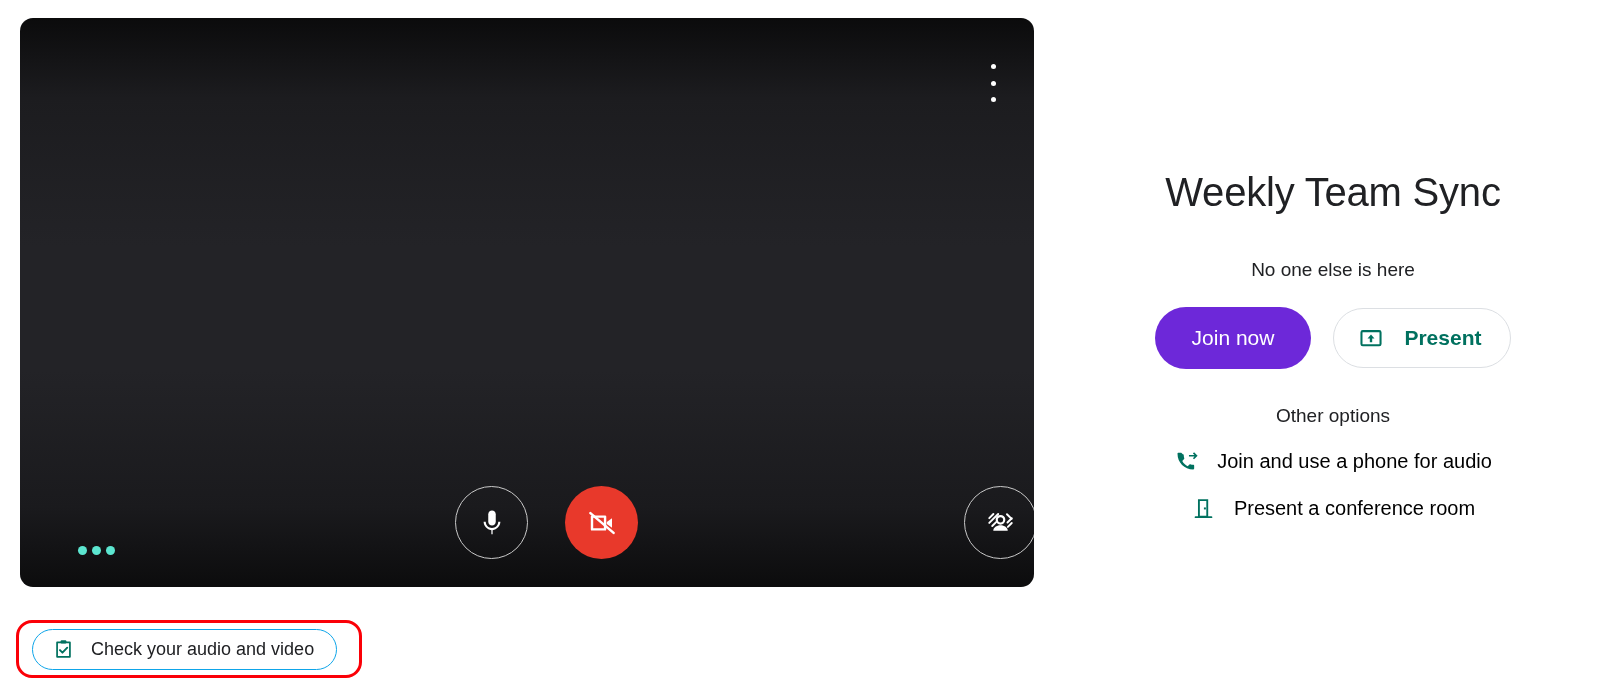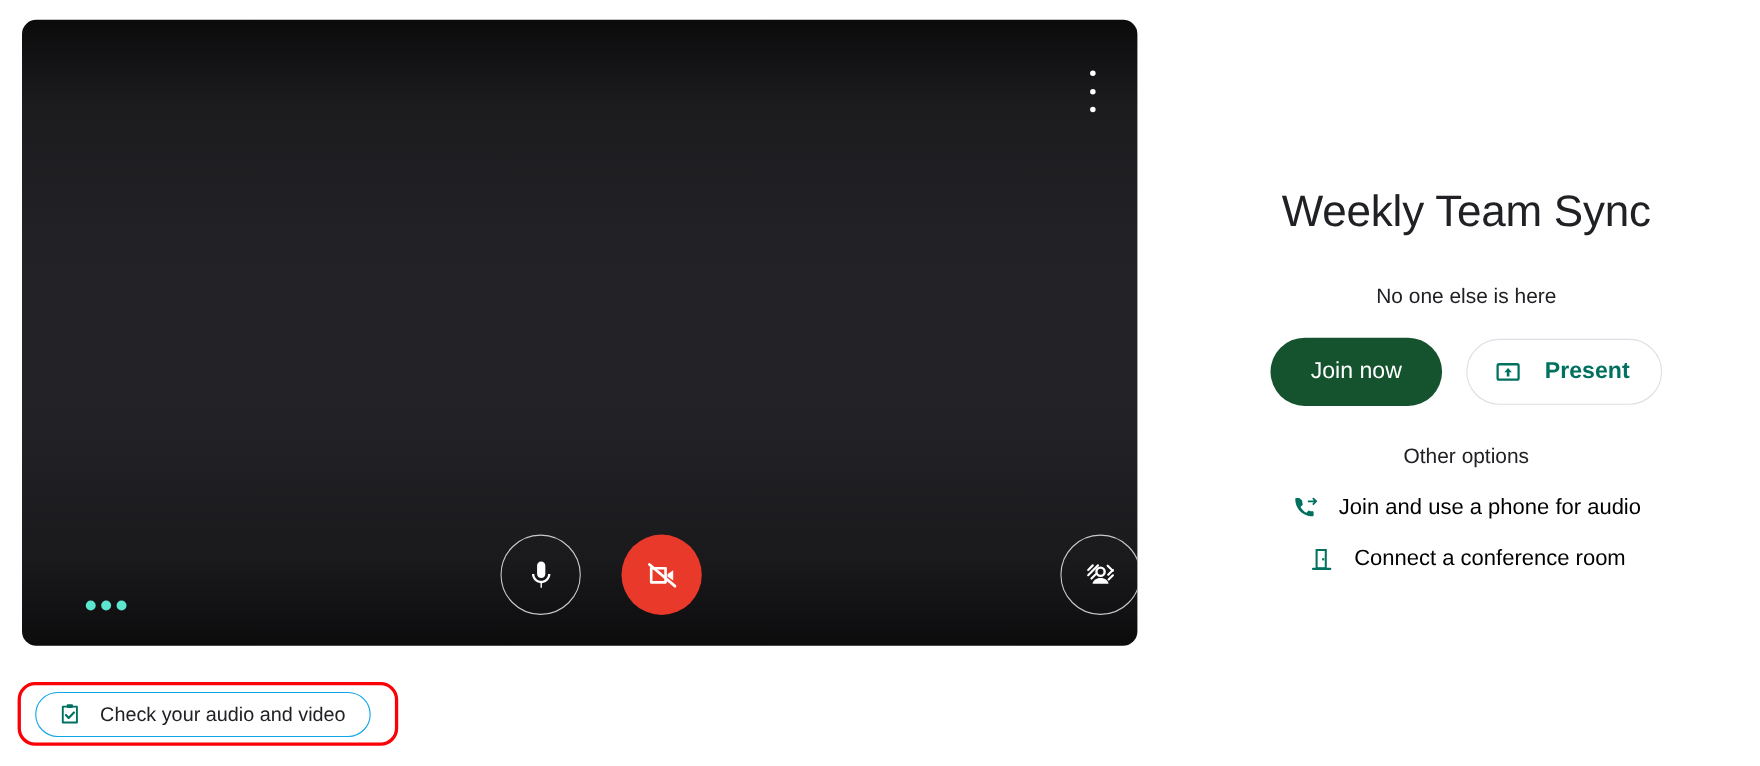--- a/index.html
+++ b/index.html
@@ -147,21 +147,21 @@
     margin-top: 26px;
     display: flex;
     align-items: center;
     gap: 22px;
   }
 
   .btn-join {
     height: 62px;
     padding: 0 37px;
     border-radius: 31px;
-    background: #14532d;
+    background: #6d28d9;
     color: #ffffff;
     font-size: 21px;
     font-weight: 500;
     border: none;
     display: flex;
     align-items: center;
     justify-content: center;
     cursor: pointer;
     font-family: "Liberation Sans", sans-serif;
   }
@@ -335,21 +335,21 @@
     </a>
 
     <a class="option-link">
       <span class="option-icon">
         <svg width="25" height="25" viewBox="0 0 24 24">
           <path fill="none" stroke="#00715f" stroke-width="1.8" d="M7.6 3.9h8.0v16.0h-8.0z"></path>
           <rect x="12.4" y="11.0" width="1.9" height="1.9" fill="#00715f"></rect>
           <path stroke="#00715f" stroke-width="1.8" stroke-linecap="round" d="M4.4 20.3h15.2"></path>
         </svg>
       </span>
-      <span class="olabel">Connect a conference room</span>
+      <span class="olabel">Present a conference room</span>
     </a>
 
   </div>
 
   <div class="check-wrap">
     <button class="btn-check">
       <span class="option-icon">
         <svg width="23" height="23" viewBox="0 0 24 24">
           <path fill="none" stroke="#00715f" stroke-width="1.8" stroke-linejoin="round" d="M5.3 4.6h13.4v15.0H5.3z"></path>
           <rect x="9.0" y="2.4" width="6.0" height="3.4" rx="1.0" fill="#00715f"></rect>

